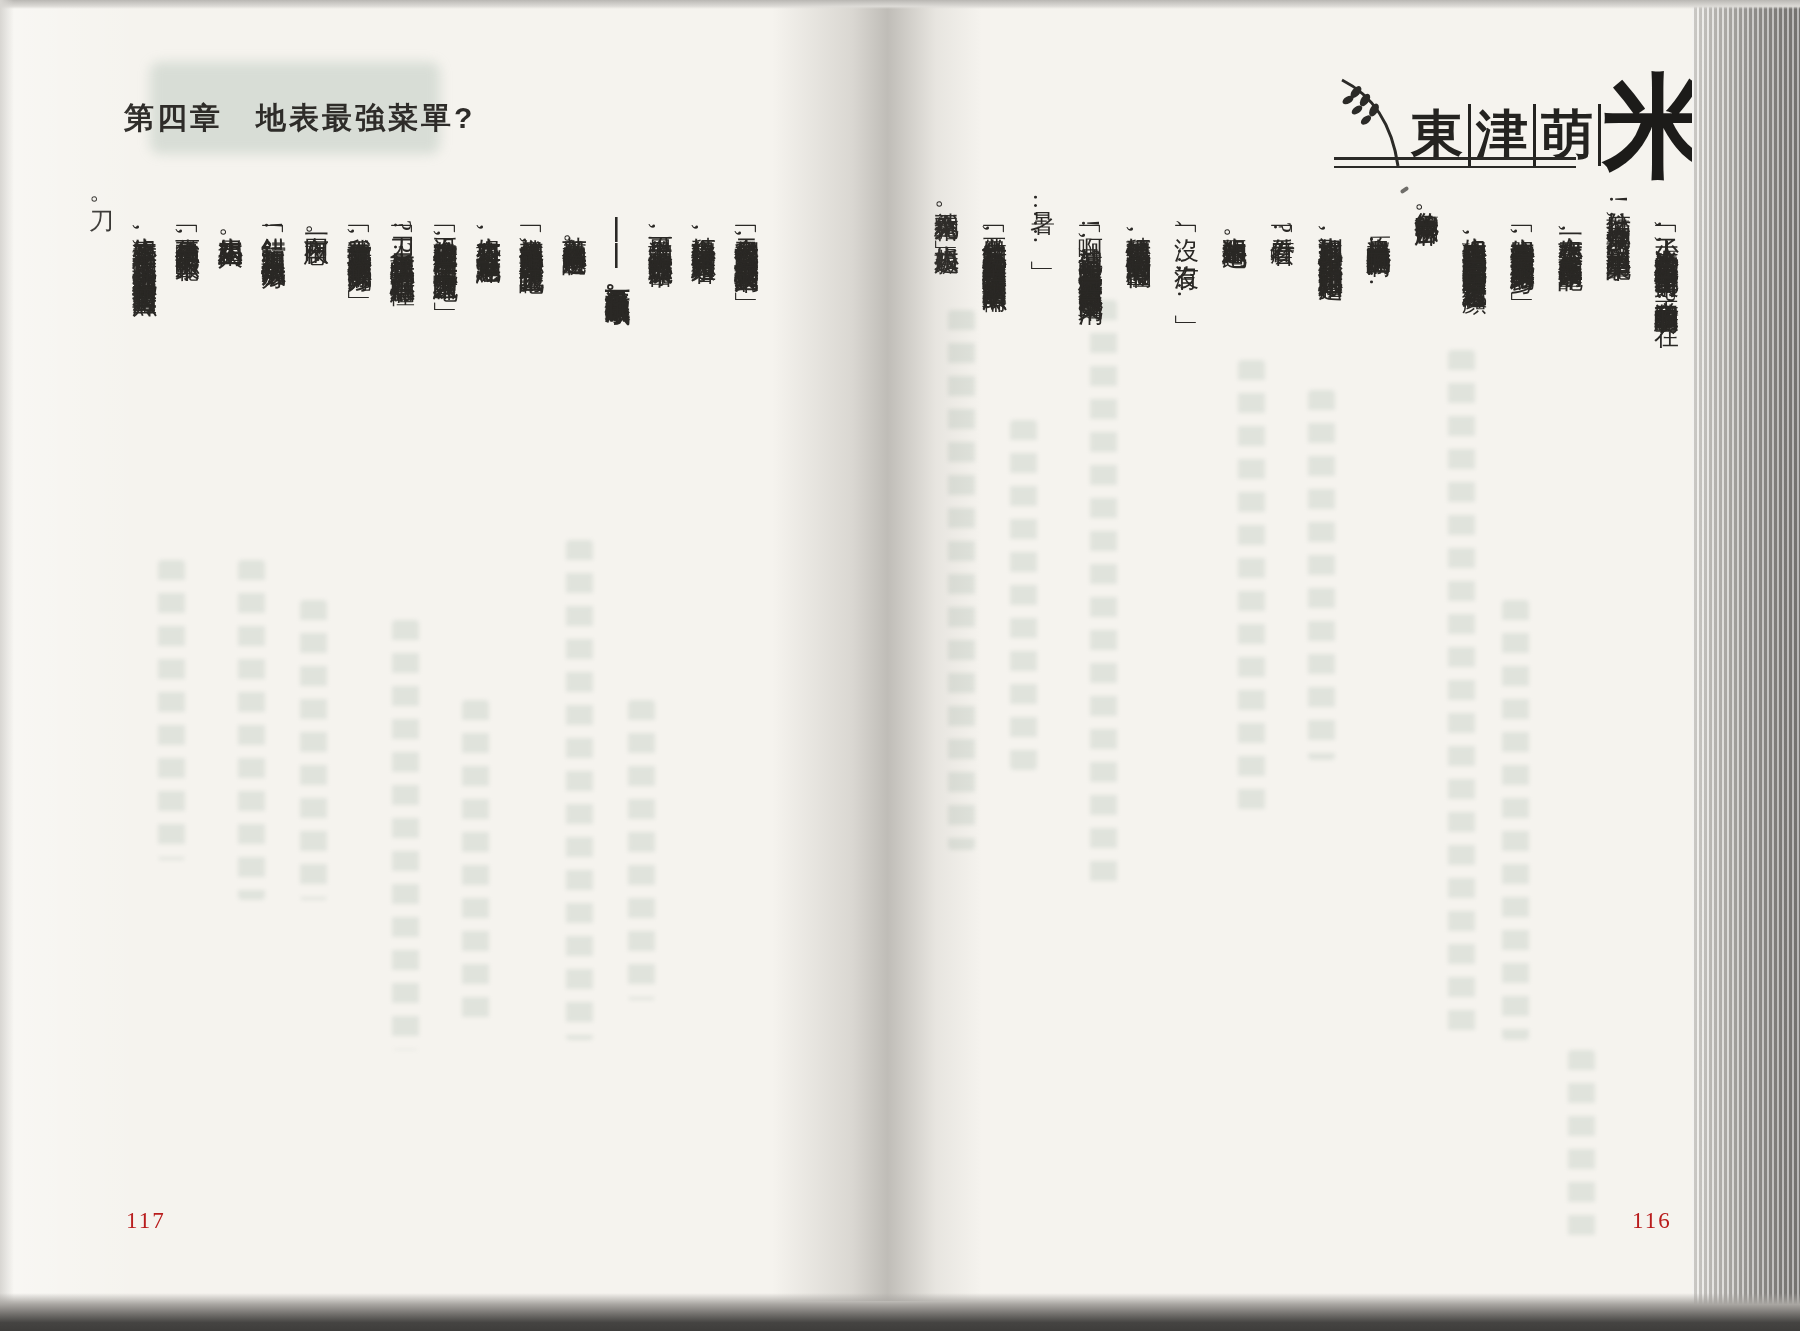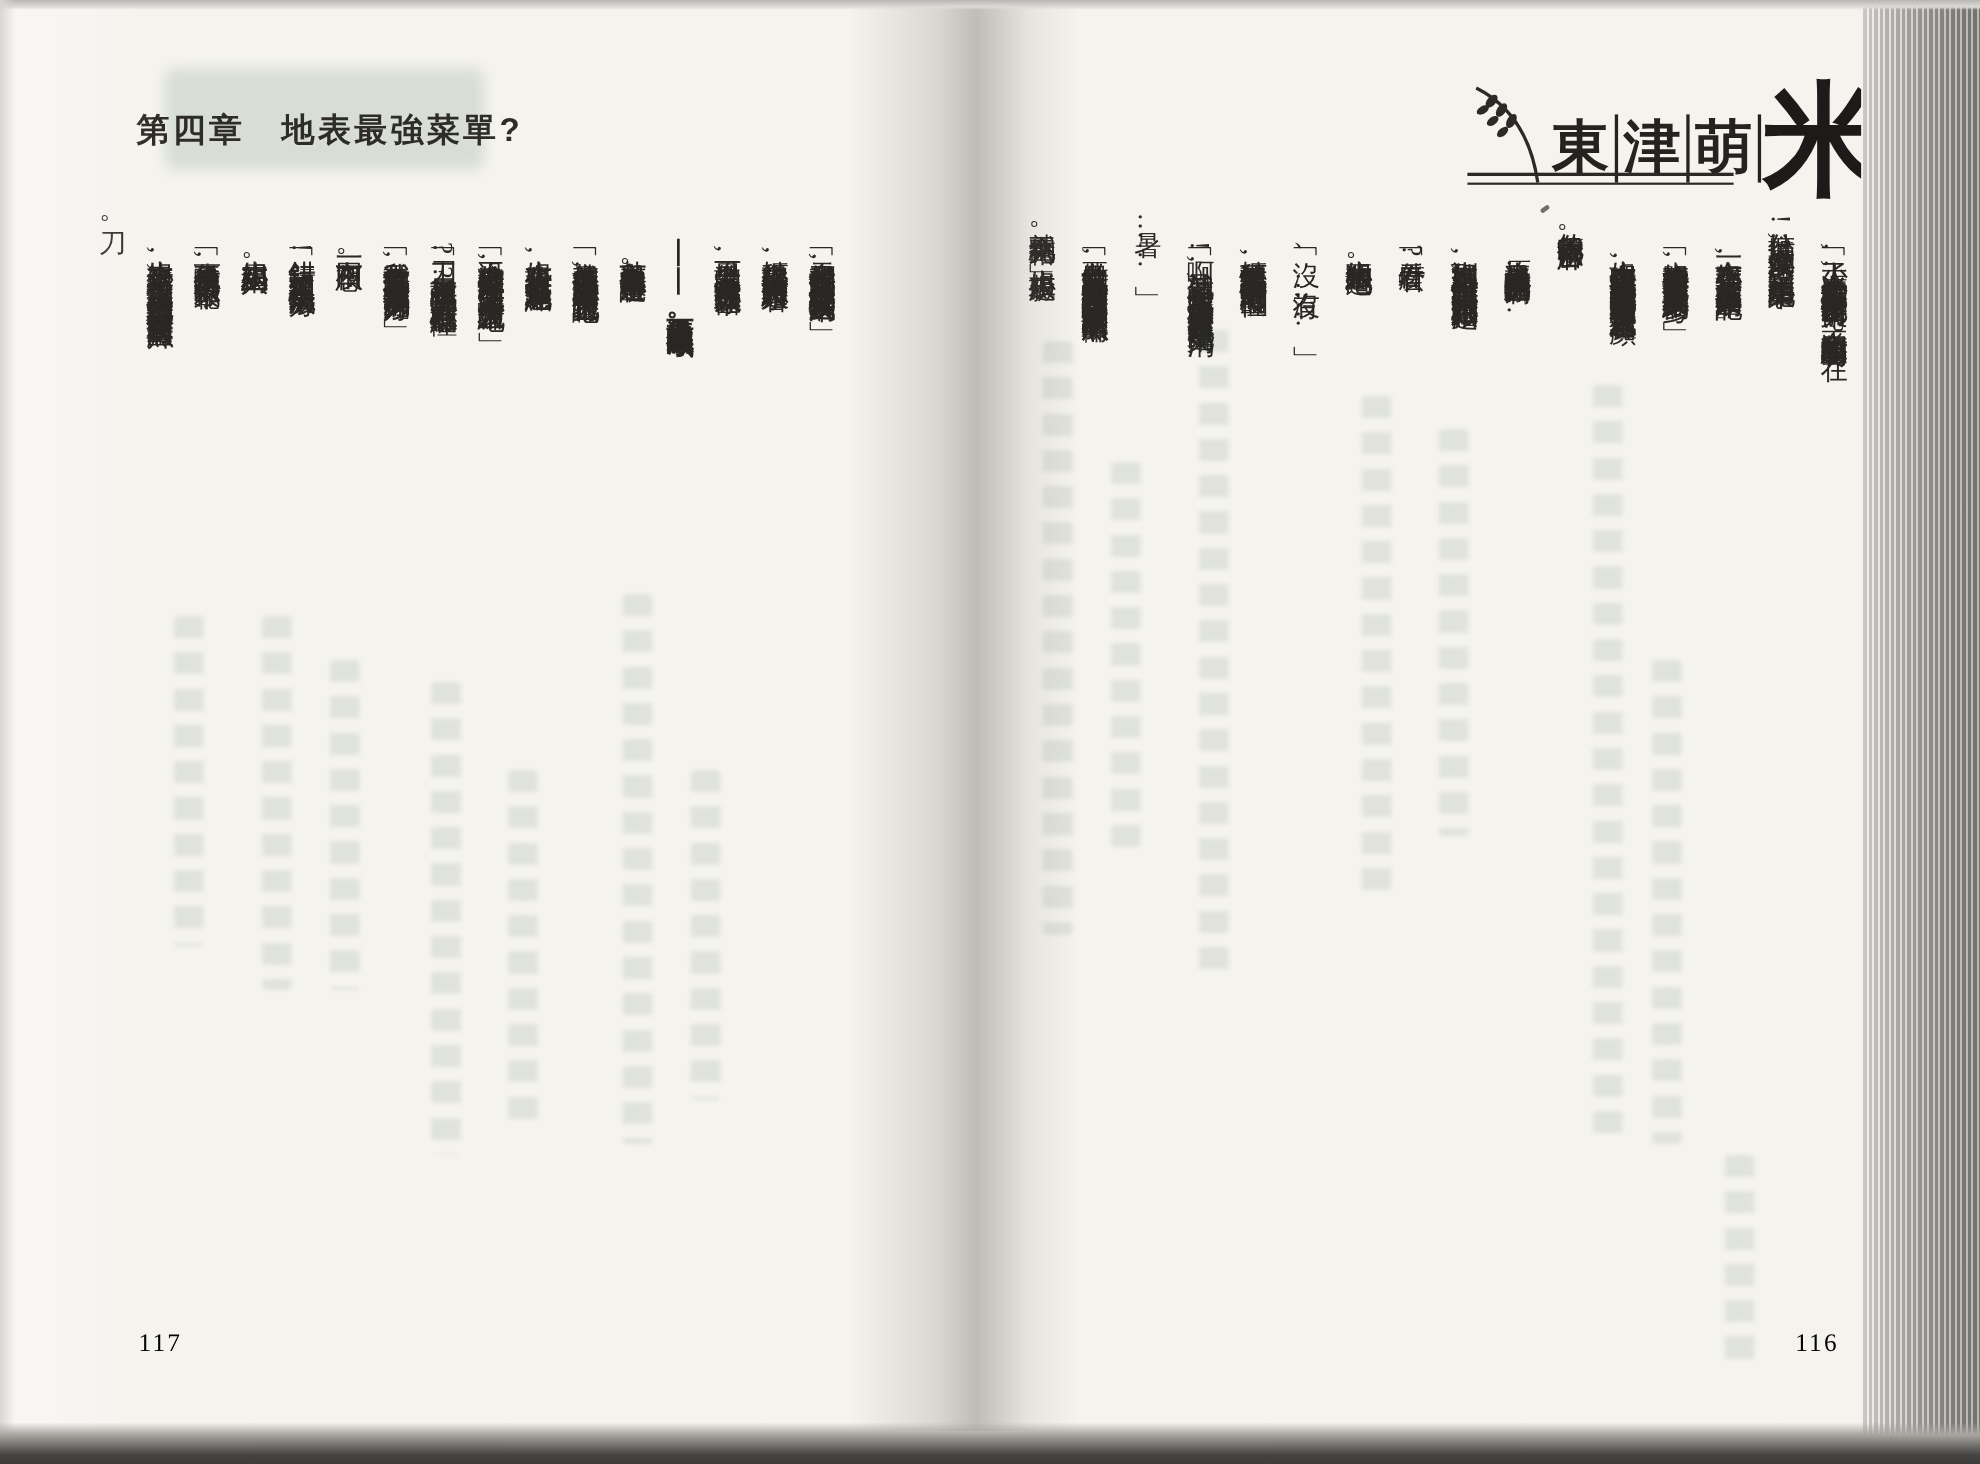--- a/index.html
+++ b/index.html
@@ -50,21 +50,21 @@
     position:absolute;top:192px;height:1030px;
     writing-mode:vertical-rl;text-orientation:mixed;
     font-size:25px;color:#2a2825;letter-spacing:1px;
   }
   .vtext-right{left:922px;width:768px;line-height:48px;}
   .vtext-left{left:78px;width:690px;line-height:43px;}
   .col{inline-size:1030px;}
   .col.ind{text-indent:1em;}
   .col.bold{font-weight:700;font-family:"Liberation Sans","DejaVu Sans",sans-serif;}
   
-  .page-number{position:absolute;font-size:23px;color:#000000;letter-spacing:2px;
+  .page-number{position:absolute;font-size:23px;color:#b91c1c;letter-spacing:2px;
     font-family:"Liberation Serif","DejaVu Serif",serif;text-align:right;}
   .pn-left{left:126px;top:1208px;}
   .pn-right{left:1632px;top:1208px;}
   
   .ghost{position:absolute;width:27px;filter:blur(2px);opacity:.5;border-radius:4px;
     background:repeating-linear-gradient(180deg,rgba(138,162,148,.38) 0 20px,rgba(138,162,148,0) 20px 33px);}
   .ghost-blob{position:absolute;filter:blur(6px);background:rgba(150,172,158,.30);border-radius:10px;}
   .speck{position:absolute;width:9px;height:4px;background:#6f6d69;border-radius:2px;transform:rotate(-35deg);}
 </style>
 </head>

